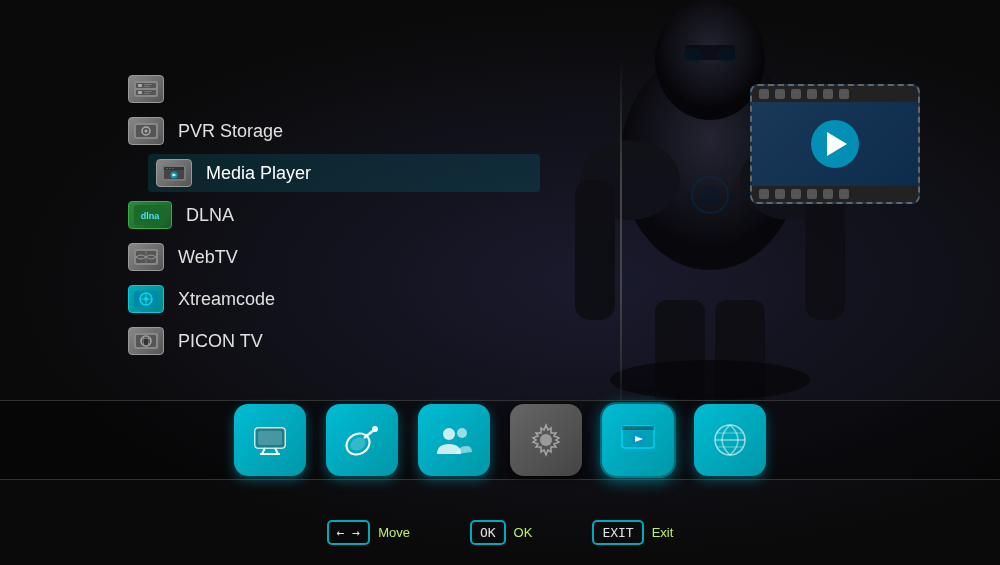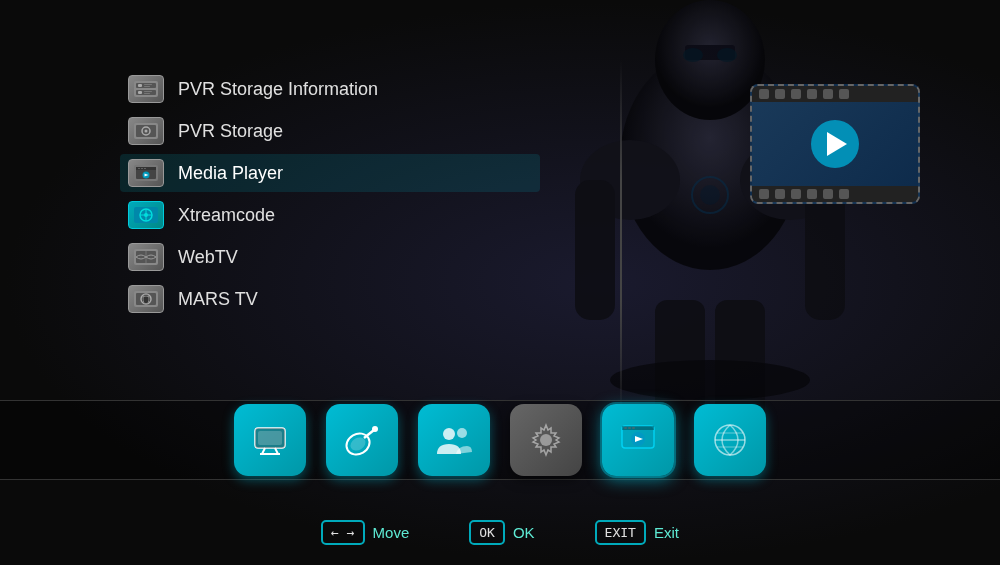--- a/index.html
+++ b/index.html
@@ -51,20 +51,21 @@
       display: flex;
       align-items: center;
       padding: 5px 8px;
       margin-bottom: 4px;
       cursor: pointer;
       border-radius: 4px;
     }
 
     .menu-item.active {
       background: rgba(0, 180, 200, 0.15);
+      margin-left: 28px;
     }
 
     .menu-icon {
       width: 36px;
       height: 28px;
       margin-right: 14px;
       border-radius: 4px;
       display: flex;
       align-items: center;
       justify-content: center;
@@ -228,22 +229,22 @@
     .hint-key {
       border: 2px solid #0ab;
       border-radius: 5px;
       padding: 3px 8px;
       color: #e0e0e0;
       font-size: 13px;
       font-family: monospace;
     }
 
     .hint-label {
-      color: #5eead4;
-      font-size: 15px;
+      color: #bef264;
+      font-size: 13px;
     }
   </style>
 </head>
 <body>
 
 <div class="bg"></div>
 
 <svg class="ironman-svg" viewBox="0 0 420 440" xmlns="http://www.w3.org/2000/svg">
   <defs>
     <radialGradient id="bodyGrad" cx="50%" cy="40%" r="50%">
@@ -291,21 +292,20 @@
           <rect x="4" y="5" width="20" height="5" rx="1" fill="#555"></rect>
           <rect x="4" y="12" width="20" height="5" rx="1" fill="#555"></rect>
           <rect x="6" y="6" width="4" height="3" rx="1" fill="#aaa"></rect>
           <rect x="12" y="6" width="8" height="1" rx="0.5" fill="#777"></rect>
           <rect x="12" y="8" width="6" height="1" rx="0.5" fill="#777"></rect>
           <rect x="6" y="13" width="4" height="3" rx="1" fill="#aaa"></rect>
           <rect x="12" y="13" width="8" height="1" rx="0.5" fill="#777"></rect>
           <rect x="12" y="15" width="6" height="1" rx="0.5" fill="#777"></rect>
         </svg>
       </div>
-      <span class="menu-label">PVR Storage Information</span>
     </div>
     <div class="menu-item">
       <div class="menu-icon gray" style="color: rgb(255, 255, 255); font-size: 11px;">
         <svg width="28" height="22" viewBox="0 0 28 22">
           <rect x="2" y="3" width="24" height="16" rx="2" fill="#888"></rect>
           <rect x="4" y="5" width="20" height="12" rx="1" fill="#555"></rect>
           <circle cx="14" cy="11" r="4" fill="none" stroke="#aaa" stroke-width="1.5"></circle>
           <circle cx="14" cy="11" r="1.5" fill="#aaa"></circle>
         </svg>
       </div>
@@ -320,55 +320,64 @@
           <rect x="6" y="6" width="2" height="1" rx="0.5" fill="#666"></rect>
           <rect x="9" y="6" width="2" height="1" rx="0.5" fill="#666"></rect>
           <rect x="12" y="6" width="2" height="1" rx="0.5" fill="#666"></rect>
           <circle cx="14" cy="13" r="3.5" fill="#0099bb"></circle>
           <polygon points="12.5,11.5 12.5,14.5 16.5,13" fill="white"></polygon>
         </svg>
       </div>
       <span class="menu-label">Media Player</span>
     </div>
     <div class="menu-item">
+      <div class="menu-icon green" style="color: rgb(255, 255, 255); font-size: 11px; width: 44px;">
+        <svg width="36" height="28" viewBox="0 0 36 28">
+          <rect x="2" y="4" width="32" height="20" rx="3" fill="#1a6a2a"></rect>
+          <text x="18" y="18" text-anchor="middle" fill="#5df" font-size="9" font-family="Arial" font-weight="bold">dlna</text>
+        </svg>
+      </div>
+      <span class="menu-label">DLNA</span>
+    </div>
+    <div class="menu-item">
+      <div class="menu-icon gray" style="color: rgb(255, 255, 255); font-size: 11px;">
+        <svg width="28" height="22" viewBox="0 0 28 22">
+          <rect x="2" y="3" width="24" height="16" rx="2" fill="#888"></rect>
+          <rect x="4" y="5" width="20" height="12" rx="1" fill="#555"></rect>
+          <line x1="14" y1="5" x2="14" y2="17" stroke="#777" stroke-width="1"></line>
+          <path d="M4 11 Q9 7 14 11 Q19 15 24 11" fill="none" stroke="#999" stroke-width="1"></path>
+          <path d="M4 11 Q9 15 14 11 Q19 7 24 11" fill="none" stroke="#999" stroke-width="1"></path>
+        </svg>
+      </div>
+      <span class="menu-label">WebTV</span>
+    </div>
+    <div class="menu-item">
       <div class="menu-icon teal" style="color: rgb(255, 255, 255); font-size: 11px;">
         <svg width="28" height="22" viewBox="0 0 28 22">
           <rect x="2" y="3" width="24" height="16" rx="2" fill="#0088aa"></rect>
           <circle cx="14" cy="11" r="6" fill="none" stroke="#0dd" stroke-width="1.5"></circle>
           <circle cx="14" cy="11" r="2" fill="#0dd"></circle>
           <line x1="14" y1="5" x2="14" y2="17" stroke="#0dd" stroke-width="1"></line>
           <line x1="8" y1="11" x2="20" y2="11" stroke="#0dd" stroke-width="1"></line>
         </svg>
       </div>
       <span class="menu-label">Xtreamcode</span>
-    </div>
-    <div class="menu-item">
-      <div class="menu-icon gray" style="color: rgb(255, 255, 255); font-size: 11px;">
-        <svg width="28" height="22" viewBox="0 0 28 22">
-          <rect x="2" y="3" width="24" height="16" rx="2" fill="#888"></rect>
-          <rect x="4" y="5" width="20" height="12" rx="1" fill="#555"></rect>
-          <line x1="14" y1="5" x2="14" y2="17" stroke="#777" stroke-width="1"></line>
-          <path d="M4 11 Q9 7 14 11 Q19 15 24 11" fill="none" stroke="#999" stroke-width="1"></path>
-          <path d="M4 11 Q9 15 14 11 Q19 7 24 11" fill="none" stroke="#999" stroke-width="1"></path>
-        </svg>
-      </div>
-      <span class="menu-label">WebTV</span>
     </div>
     <div class="menu-item">
       <div class="menu-icon gray" style="color: rgb(255, 255, 255); font-size: 11px;">
         <svg width="28" height="22" viewBox="0 0 28 22">
           <rect x="2" y="3" width="24" height="16" rx="2" fill="#888"></rect>
           <rect x="4" y="5" width="20" height="12" rx="1" fill="#555"></rect>
           <circle cx="14" cy="11" r="5" fill="#333"></circle>
           <circle cx="14" cy="11" r="5" fill="none" stroke="#aaa" stroke-width="1.5"></circle>
           <path d="M10 9 Q14 7 18 9" fill="none" stroke="#888" stroke-width="1"></path>
           <ellipse cx="14" cy="11" rx="3" ry="5" fill="none" stroke="#888" stroke-width="1"></ellipse>
         </svg>
       </div>
-      <span class="menu-label">MARS TV</span>
+      <span class="menu-label">PICON TV</span>
     </div>
   </div>
 
 <div class="right-panel">
   <div class="multimedia-title"></div>
   <div class="media-preview">
     <div class="film-strip-top">
       <div class="film-hole"></div>
       <div class="film-hole"></div>
       <div class="film-hole"></div>

